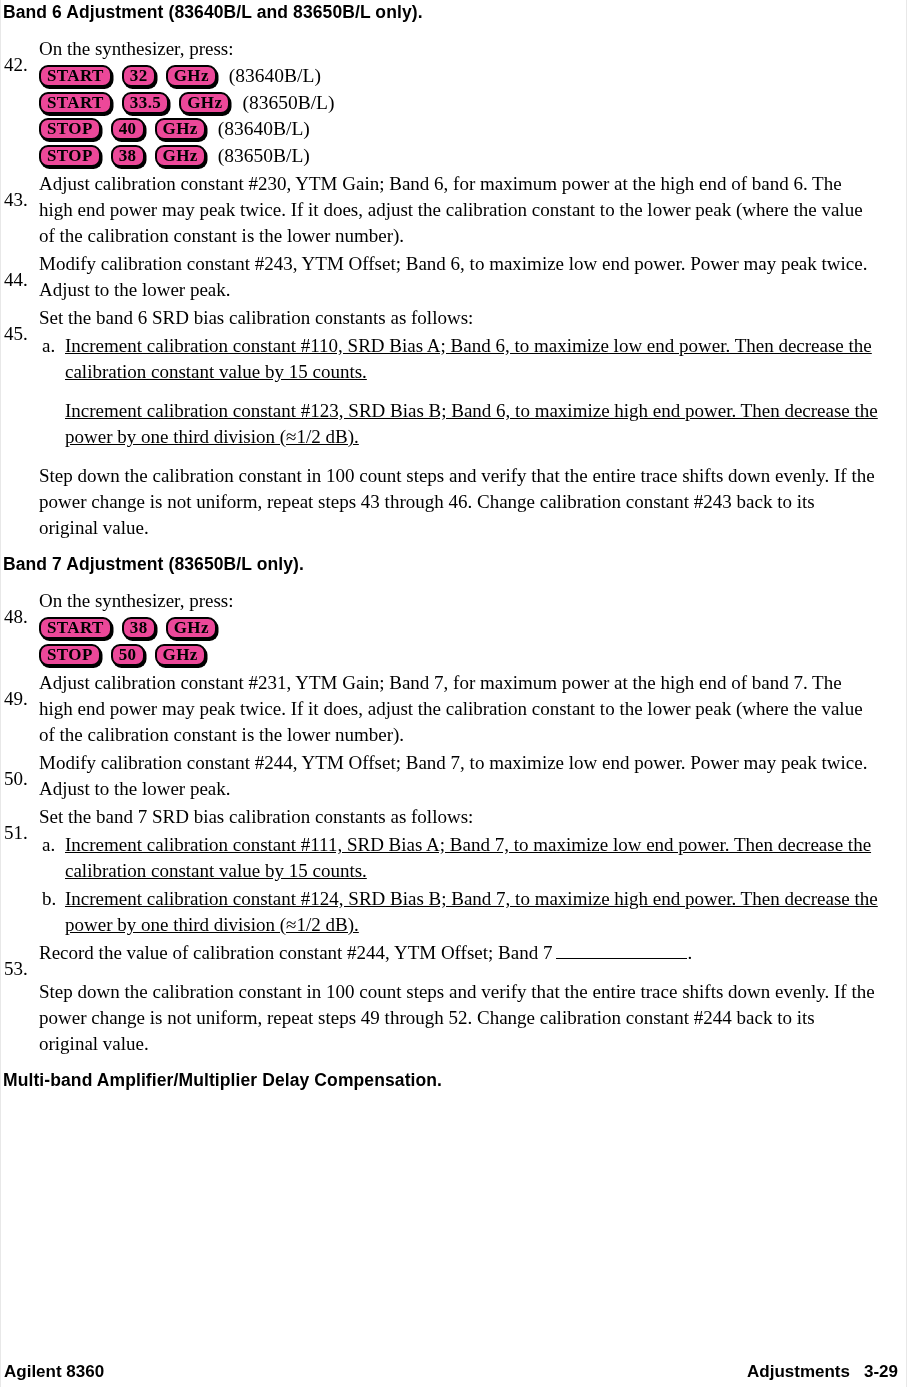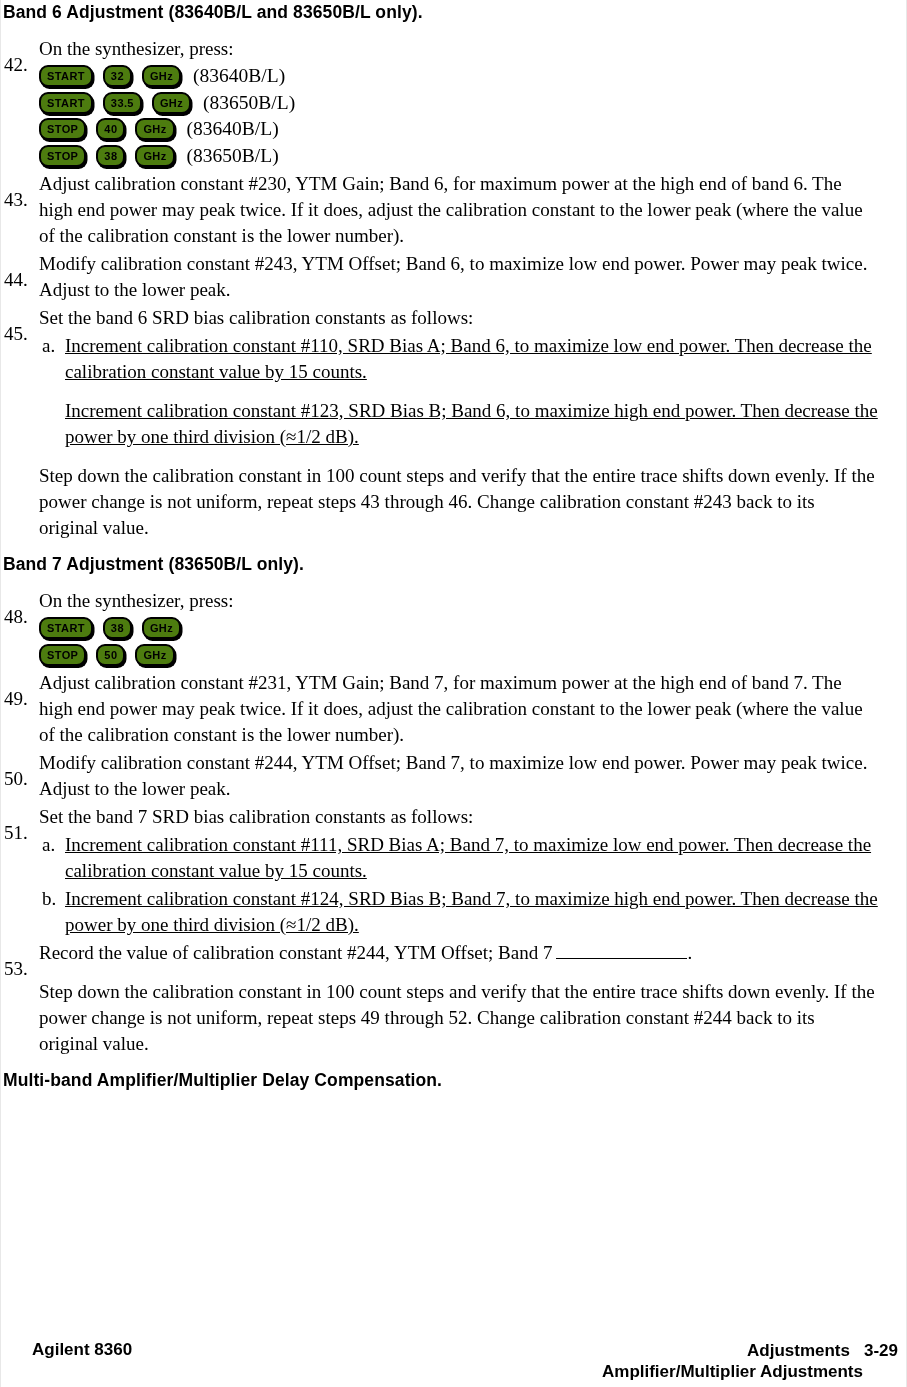--- a/index.html
+++ b/index.html
@@ -30,27 +30,27 @@
     font-size:19px;
     line-height:26px;
     margin:0 0 2px 0;
   }
   .step .num { position:absolute; left:1px; top:16px; }
   .step p { margin:0; }
 
   .keyrows { margin:1px 0 2px 0; }
   .keyrow { display:flex; align-items:center; height:26.5px; }
   .key {
-    font-family:Liberation Sans, sans-serif;
-    font-size:11px;
+    font-family:Liberation Serif, serif;
+    font-size:17px;
     font-weight:bold;
     letter-spacing:0.4px;
     border:2px solid #000;
     border-radius:9px;
-    background:#4d7c0f;
+    background:#ec4899;
     padding:0 6px;
     height:18px; line-height:18px;
     display:inline-block;
     box-shadow:1.5px 2px 0 0 #000;
     margin-right:10px;
     white-space:nowrap;
   }
   .suffix { font-size:19.5px; margin-left:2px; }
 
   .sub { position:relative; padding-left:26px; margin-top:2px; }
@@ -73,22 +73,21 @@
   }
 
   .footer {
     position:absolute;
     left:3px; right:8px; bottom:5px;
     font-family:"Liberation Sans", sans-serif;
     font-weight:bold;
     font-size:17px;
     display:flex;
     justify-content:space-between;
-    align-items:flex-start;
-    margin-left:28px;
+    align-items:flex-end;
   }
   .f-right { text-align:right; line-height:21px; }
   .f-page { display:inline-block; margin-left:14px; }
   .f-line2 { padding-right:35px; }
 </style>
 </head>
 <body>
 
 <div class="page">
   <div class="content">
@@ -205,16 +204,15 @@
     <h2 class="h spaced-top">Multi-band Amplifier/Multiplier Delay Compensation.</h2>
 
   </div>
 
   <div class="footer">
     <span class="f-left">Agilent 8360</span>
     <div class="f-right">
       <div class="f-line1">
         <span>Adjustments</span><span class="f-page">3-29</span>
       </div>
-      <div class="f-line2">Amplifier/Multiplier Adjustments</div>
     </div>
   </div>
 </div>
 
 </body></html>

